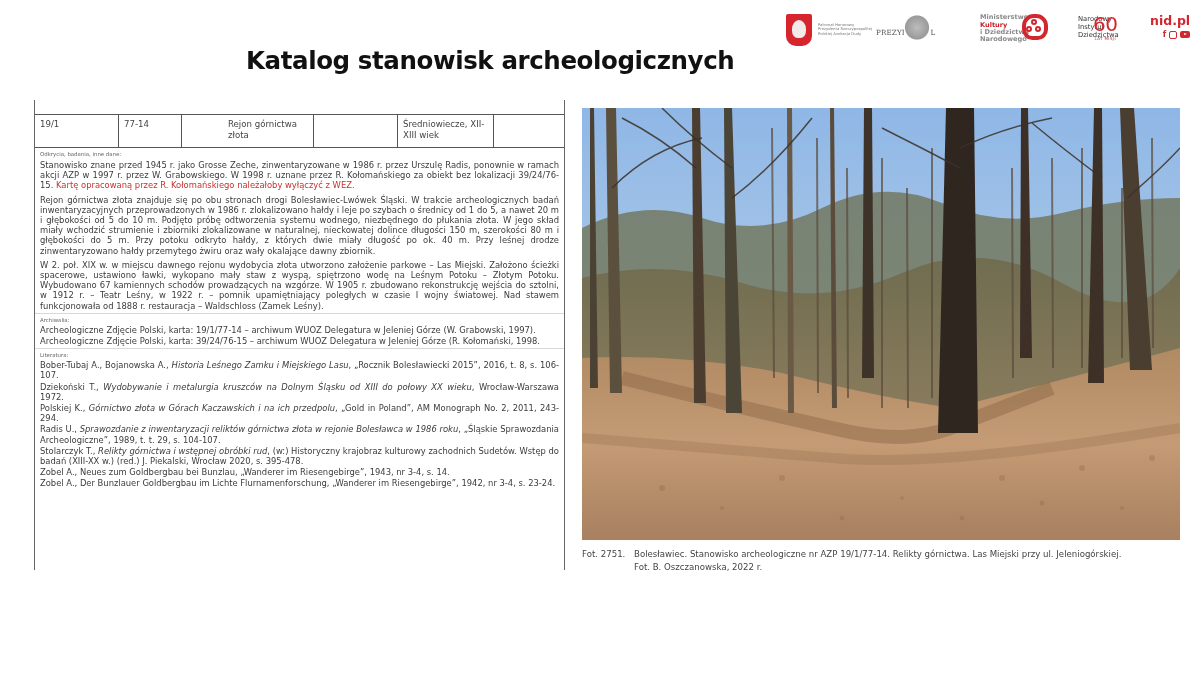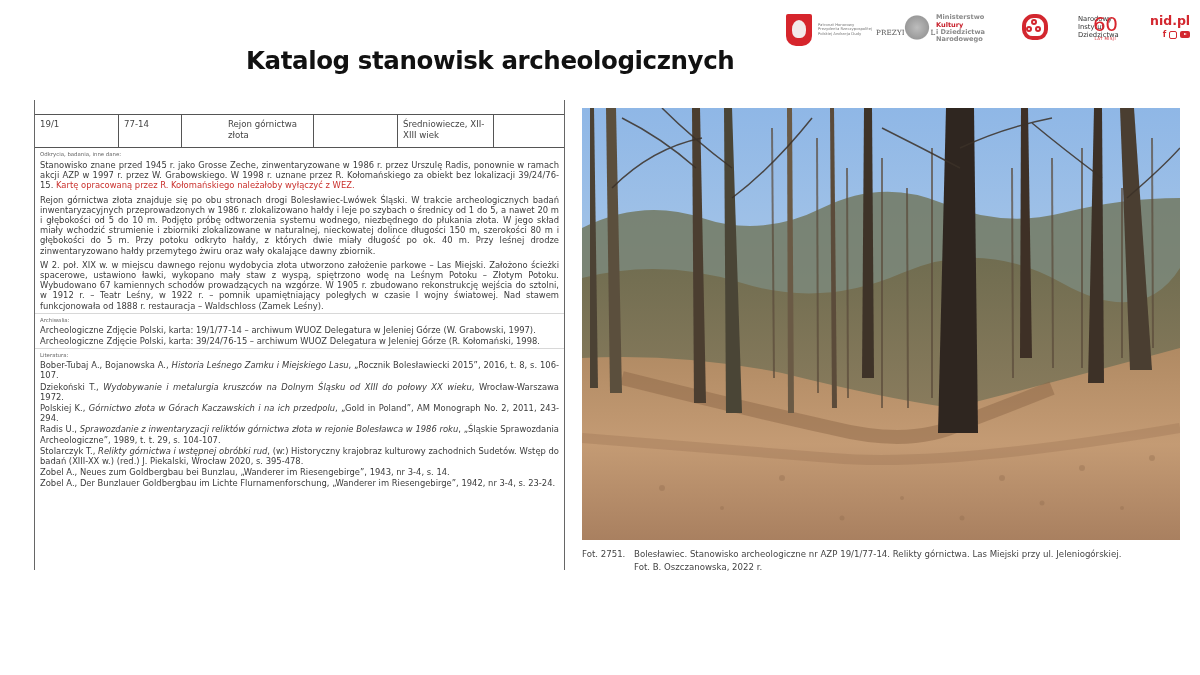--- a/index.html
+++ b/index.html
@@ -8,21 +8,21 @@
 
   
   .page-title {
     position: absolute; left: 246px; top: 46px;
     font-family: "DejaVu Sans", sans-serif; font-weight: bold;
     font-size: 24.5px; color: #111; letter-spacing: -0.4px;
   }
   .logos { position: absolute; top: 14px; left: 786px; height: 40px; width: 410px; }
   .logo { position: absolute; top: 0; display: flex; align-items: center; }
   .logo-prez { left: 0; }
-  .logo-mk { left: 118px; }
+  .logo-mk { left: 118px; gap: 44px; }
   .logo-nid { left: 236px; gap: 24px; }
   .logo-60 { left: 307px; }
   .logo-nidpl { left: 364px; }
 
   .prez-shield { width: 26px; height: 32px; background: #d6252c; border-radius: 2px 2px 10px 10px; position: relative; }
   .prez-shield::after { content: ""; position: absolute; left: 6px; top: 6px; width: 14px; height: 18px; background: #f3eaea; border-radius: 50% 50% 40% 40%; }
   .prez-text { margin-left: 6px; display: flex; }
   .prez-small { font-size: 3.8px; line-height: 4.4px; color: #777; width: 58px; }
   .prez-name { font-family: "DejaVu Serif", serif; font-size: 7.2px; color: #555; margin-top: 5px; letter-spacing: 0.1px; }
 

